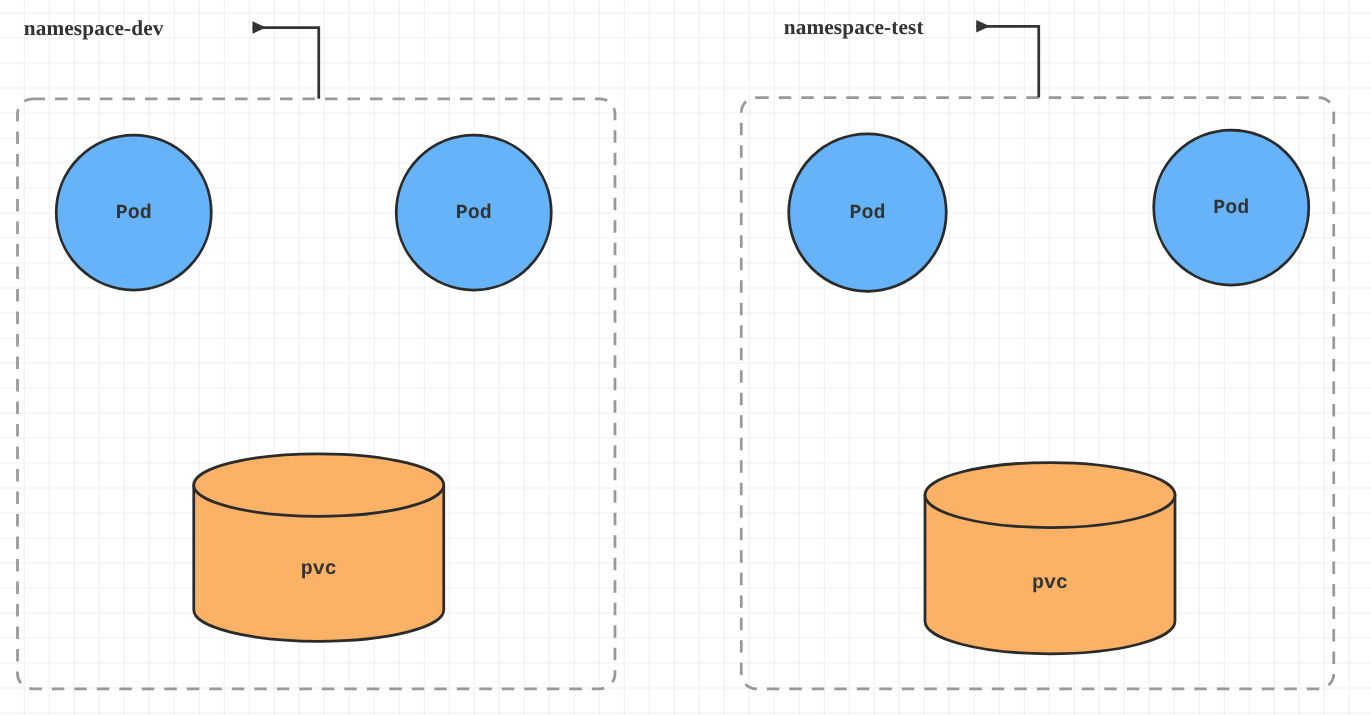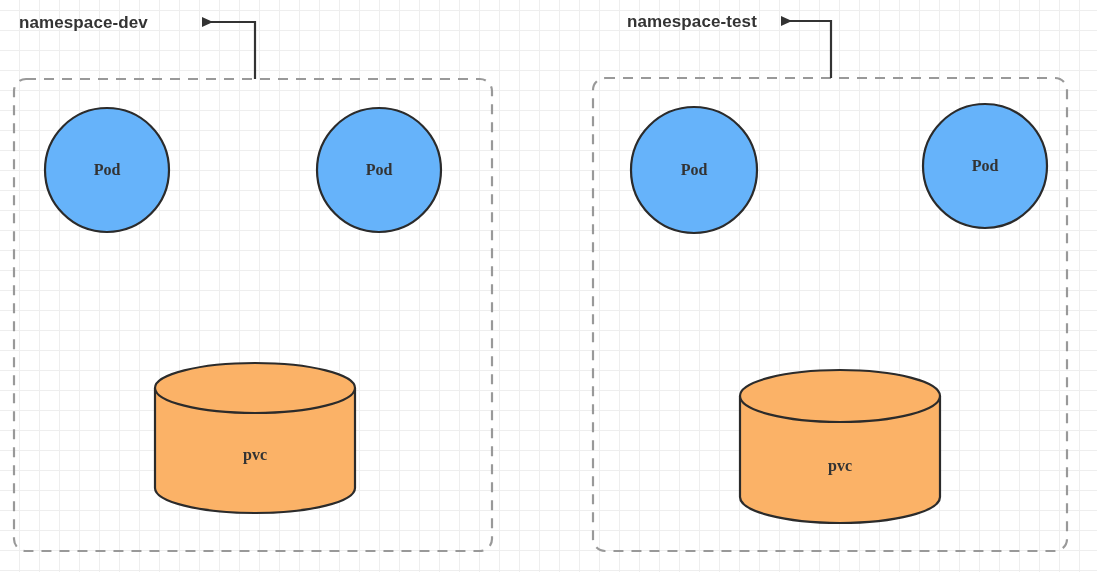--- a/index.html
+++ b/index.html
@@ -25,34 +25,34 @@
   }
   #vector-layer {
     position: absolute;
     left: 0;
     top: 0;
     width: 1097px;
     height: 572px;
   }
   .ns-label {
     position: absolute;
-    font-family: Liberation Sans, sans-serif;
+    font-family: Liberation Serif, serif;
     font-size: 17px;
     font-weight: bold;
     color: #333333;
     white-space: nowrap;
     letter-spacing: 0.1px;
     line-height: 1;
   }
   #ns-label-dev { left: 19px; top: 14px; }
   #ns-label-test { left: 599px; top: 13px; margin-left: 28px; }
 
   .node-label {
     position: absolute;
-    font-family: Liberation Serif, serif;
+    font-family: Liberation Mono, monospace;
     font-weight: bold;
     color: #333333;
     white-space: nowrap;
     transform: translate(-50%, -50%);
     line-height: 1;
     pointer-events: none;
   }
   .pod-label { font-size: 16px; }
   .pvc-label { font-size: 16px; }
 </style>

